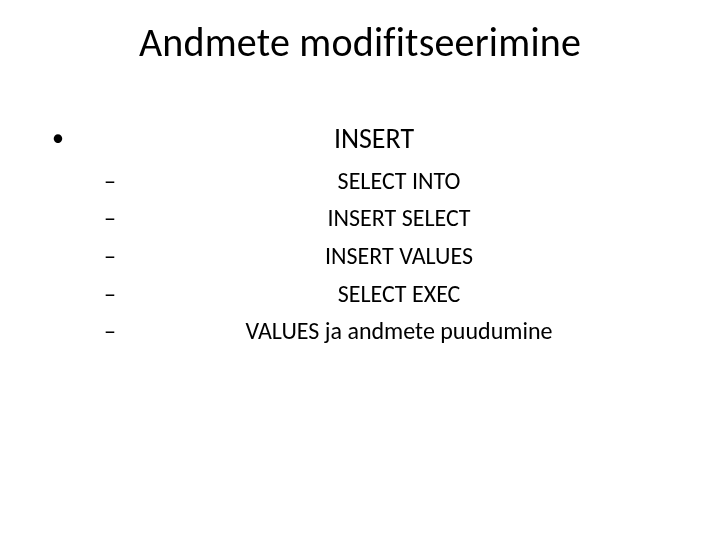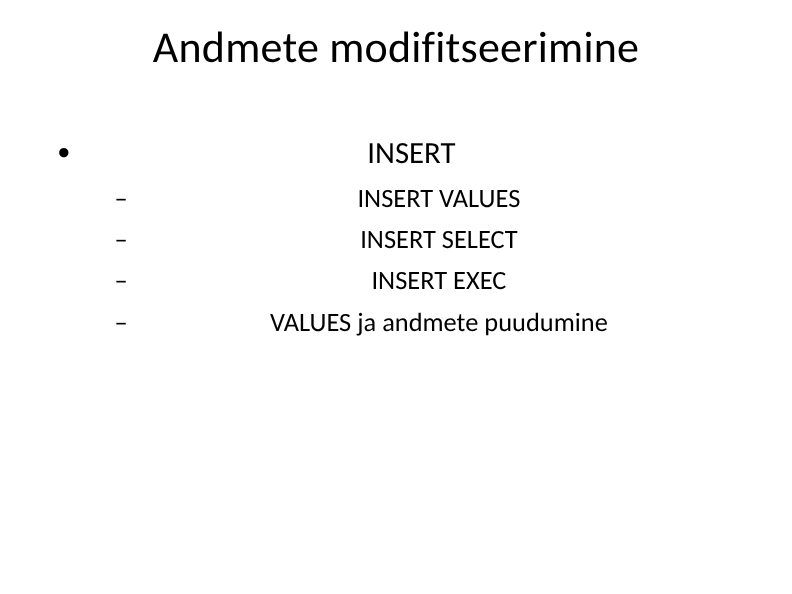--- a/index.html
+++ b/index.html
@@ -78,21 +78,22 @@
 <body>
 
 <div class="slide">
   <div class="title">Andmete modifitseerimine</div>
 
   <div class="content">
     <ul class="level1">
       <li>
         <span>INSERT</span>
         <ul class="level2">
+          <li><span>SELECT INTO</span></li>
+          <li><span>INSERT SELECT</span></li>
           <li><span>INSERT VALUES</span></li>
-          <li><span>INSERT SELECT</span></li>
-          <li><span>INSERT EXEC</span></li>
+          <li><span>SELECT EXEC</span></li>
           <li><span>VALUES ja andmete puudumine</span></li>
         </ul>
       </li>
     </ul>
   </div>
 </div>
 
 </body></html>

